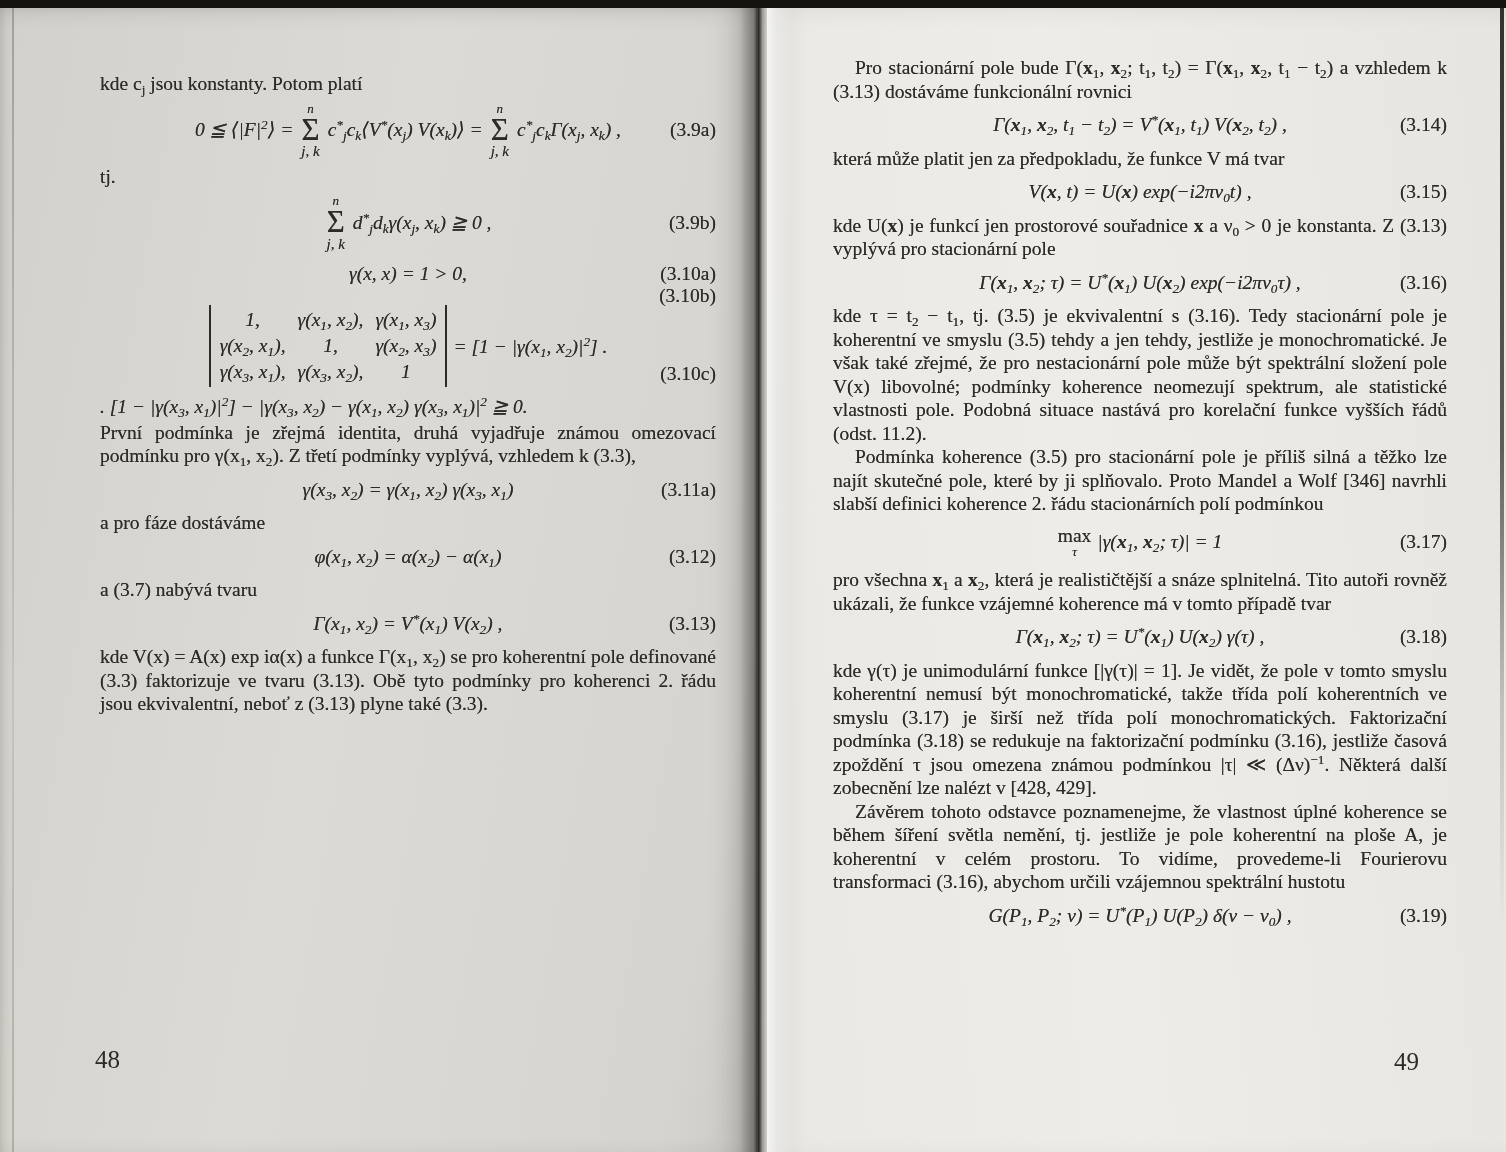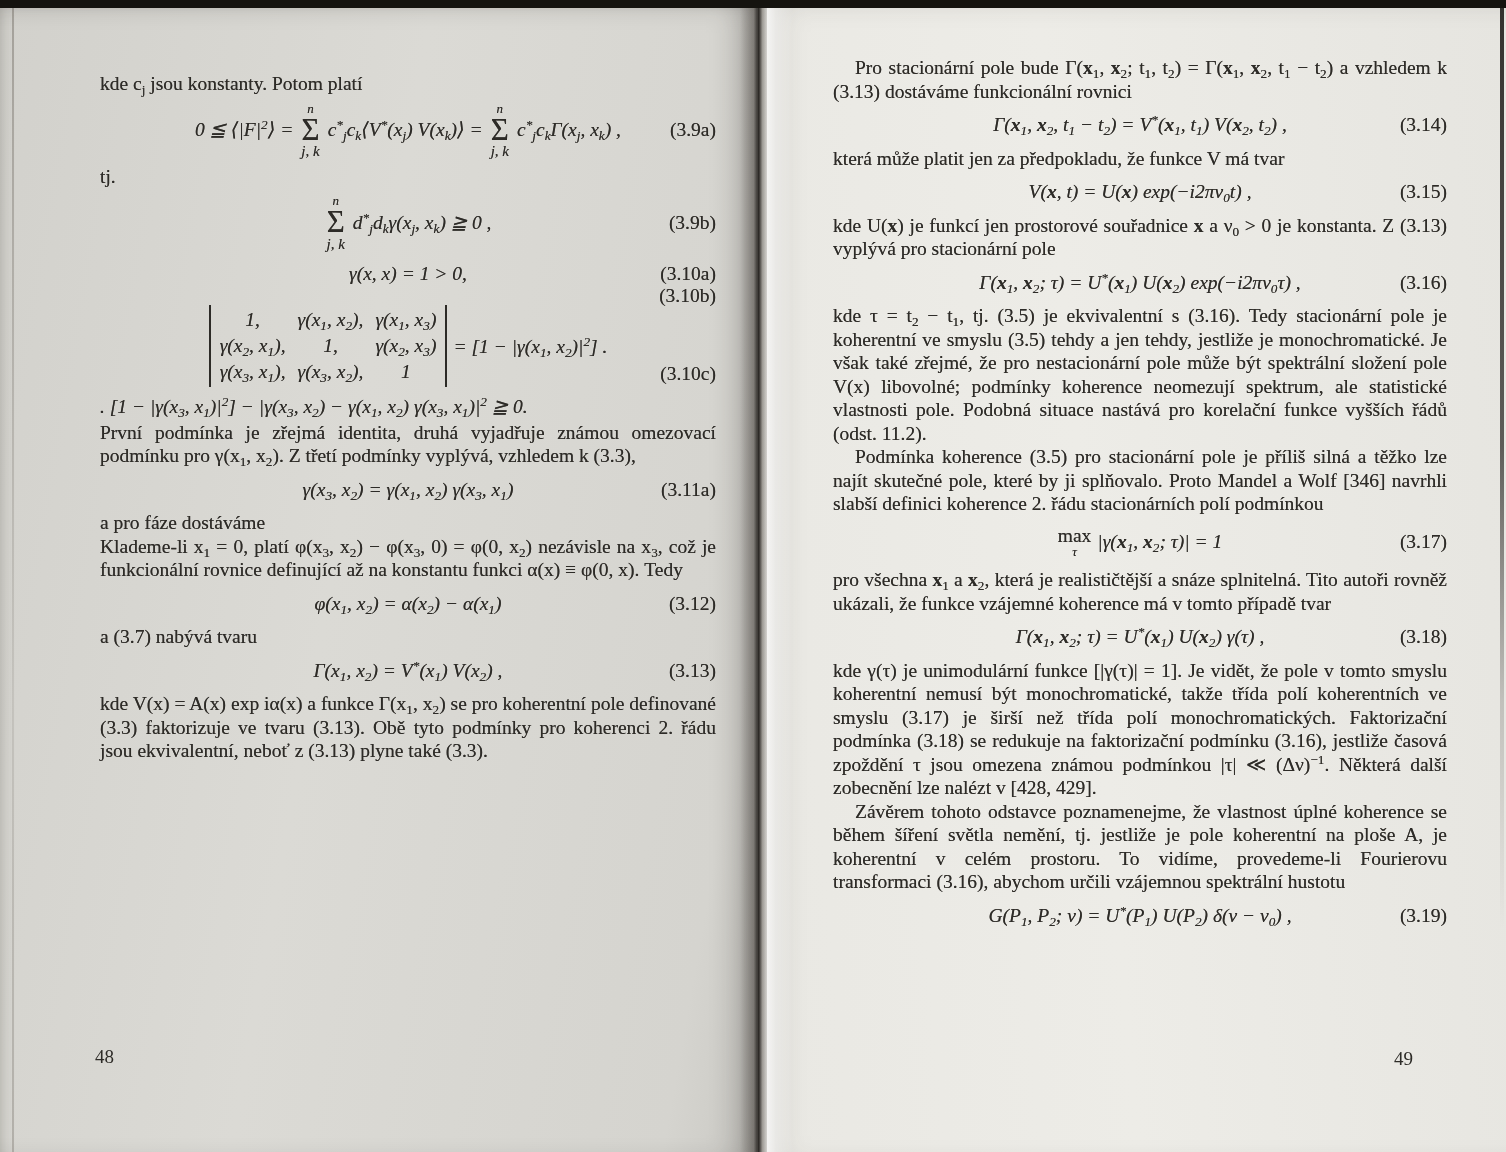--- a/index.html
+++ b/index.html
@@ -66,21 +66,21 @@
   .det { display:inline-flex; flex-direction:column; align-items:center; padding:1px 9px;
     border-left:2px solid #2d2b27; border-right:2px solid #2d2b27; line-height:26px; }
   .det3 { display:inline-grid; grid-template-columns:auto auto auto; column-gap:12px;
     justify-items:center; align-items:center; padding:2px 9px; line-height:26px;
     border-left:2px solid #2d2b27; border-right:2px solid #2d2b27; }
 
   .maxop { display:inline-flex; flex-direction:column; align-items:center; line-height:1; }
   .maxop .mtop { font-style:normal; }
   .maxop .mbot { font-size:13px; }
 
-  .folio { position:absolute; font-size:19px; font-style:normal; }
+  .folio { position:absolute; font-size:25px; font-style:normal; }
   .folio-left  { left:95px; top:1038px; }
   .folio-right { left:637px; top:1040px; }
 </style>
 </head>
 <body>
 
 <div class="stage">
 
   <div class="page page-left">
     <div class="content">
@@ -156,21 +156,20 @@
       <div class="eqrow">
         <span class="eqbody">
           <span>γ(x<sub>3</sub>, x<sub>2</sub>) = γ(x<sub>1</sub>, x<sub>2</sub>) γ(x<sub>3</sub>, x<sub>1</sub>)</span>
         </span>
         <span class="eqnum">(3.11a)</span>
       </div>
 
       <p class="line">a pro fáze dostáváme</p>
 
 
-      <p class="para">Klademe-li x<sub>1</sub> = 0, platí φ(x<sub>3</sub>, x<sub>2</sub>) − φ(x<sub>3</sub>, 0) = φ(0, x<sub>2</sub>) nezávisle na x<sub>3</sub>, což je funkcionální rovnice definující až na konstantu funkci α(x) ≡ φ(0, x). Tedy</p>
 
       <div class="eqrow">
         <span class="eqbody">
           <span>φ(x<sub>1</sub>, x<sub>2</sub>) = α(x<sub>2</sub>) − α(x<sub>1</sub>)</span>
         </span>
         <span class="eqnum">(3.12)</span>
       </div>
 
       <p class="line">a (3.7) nabývá tvaru</p>
 

